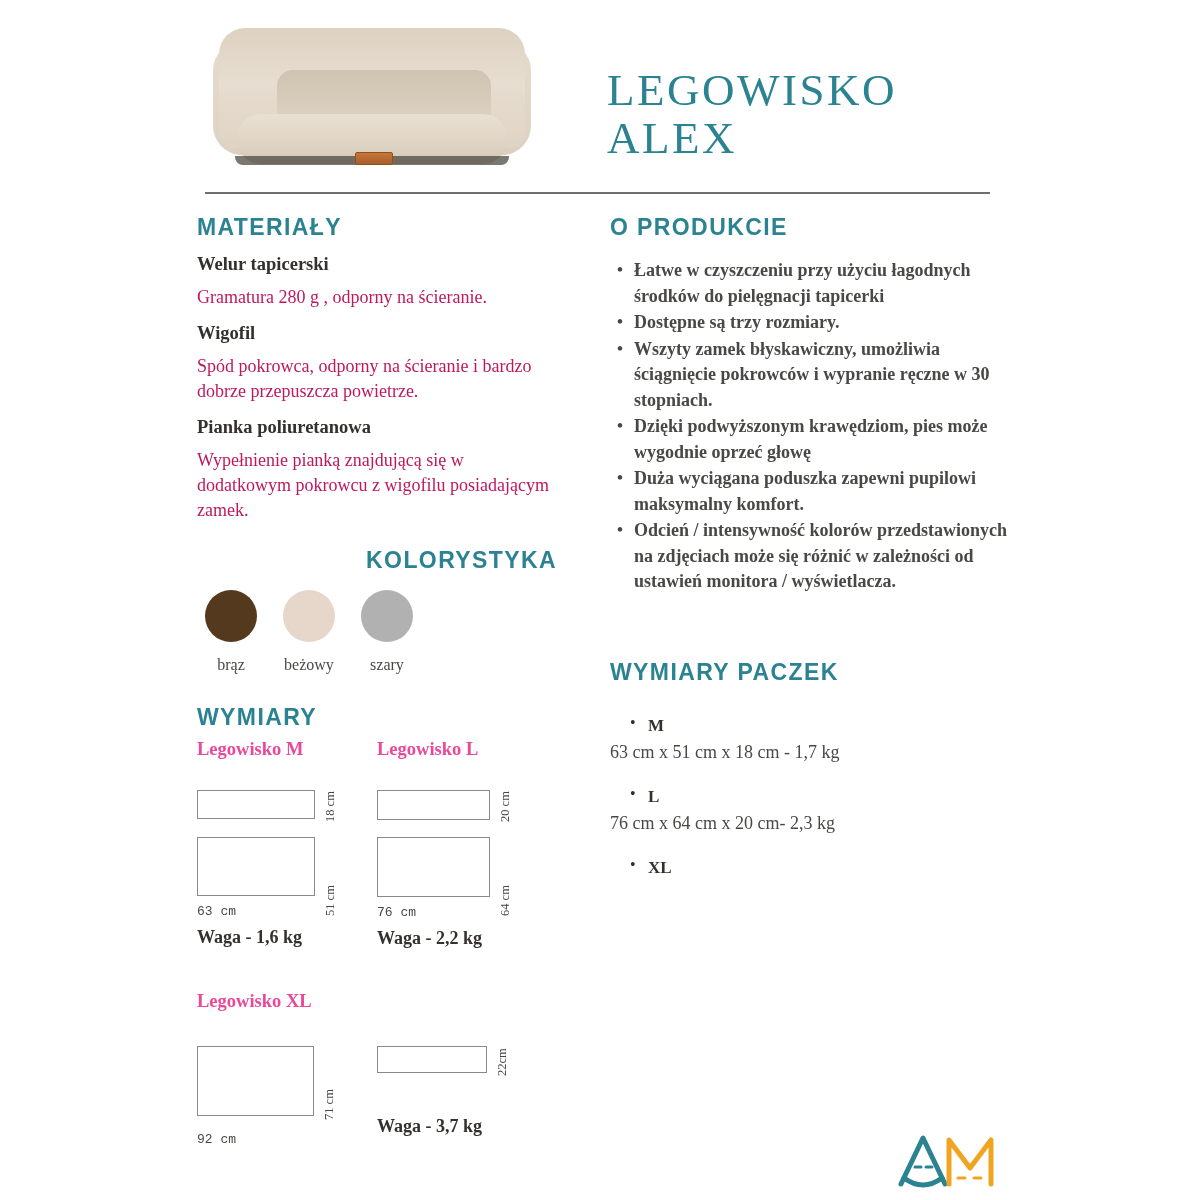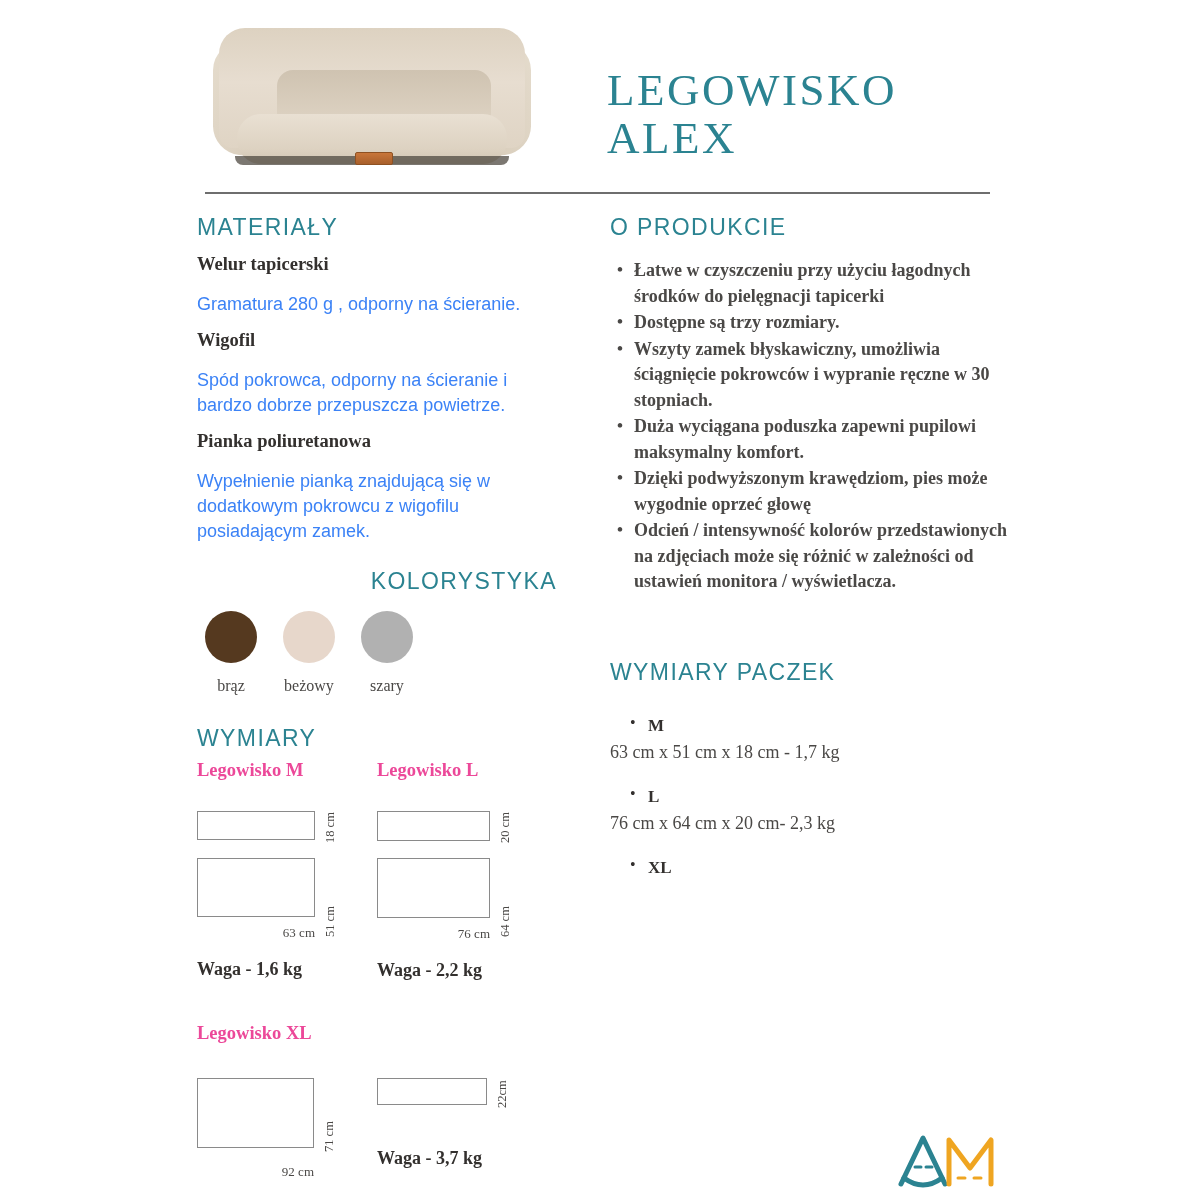--- a/index.html
+++ b/index.html
@@ -129,38 +129,38 @@
     left: 610px;
     top: 214px;
     width: 400px;
   }
 
   .section-head {
     font-family: "Liberation Sans", sans-serif;
     font-size: 23px;
     letter-spacing: 1.4px;
     color: #2b8391;
-    font-weight: 400;
+    font-weight: 700;
     margin-bottom: 8px;
   }
 
   .mat-name {
     font-family: "Liberation Serif", serif;
     font-weight: bold;
     font-size: 18.5px;
     color: #33302e;
     margin-top: 11px;
     line-height: 24px;
   }
   .mat-desc {
-    font-family: Liberation Sans, sans-serif;
+    font-family: Liberation Serif, serif;
     font-size: 18px;
-    color: #3b82f6;
+    color: #be185d;
     line-height: 25px;
-    margin-top: 16px;
+    margin-top: 9px;
   }
 
   
   .kol-head { margin-top: 24px; text-align: right; }
   .swatch-row {
     display: flex;
     gap: 26px;
     margin-top: 16px;
     padding-left: 8px;
   }
@@ -219,32 +219,32 @@
   .vlabel {
     position: absolute;
     font-family: "Liberation Serif", serif;
     font-size: 12.5px;
     color: #4a4846;
     white-space: nowrap;
     transform: rotate(-90deg);
     transform-origin: left top;
   }
   .hlabel {
-    font-family: Liberation Serif, serif;
+    font-family: Liberation Mono, monospace;
     font-size: 13px;
     color: #4a4846;
-    text-align: right;
+    text-align: left;
     margin-top: 8px;
   }
   .waga {
     font-family: "Liberation Serif", serif;
     font-weight: bold;
     font-size: 18px;
     color: #33302e;
-    margin-top: 18px;
+    margin-top: 8px;
   }
 
   
   .pkg-list { margin-top: 30px; }
   .pkg-item { margin-bottom: 24px; }
   .pkg-size {
     font-family: "Liberation Serif", serif;
     font-weight: bold;
     font-size: 17px;
     color: #33302e;
@@ -392,22 +392,22 @@
   </div>
 
   <div class="col-right">
 
     <div class="section-head">O PRODUKCIE</div>
 
     <ul class="bullets">
       <li>Łatwe w czyszczeniu przy użyciu łagodnych środków do pielęgnacji tapicerki</li>
       <li>Dostępne są trzy rozmiary.</li>
       <li>Wszyty zamek błyskawiczny, umożliwia ściągnięcie pokrowców i wypranie ręczne w 30 stopniach.</li>
+      <li>Dzięki podwyższonym krawędziom, pies może wygodnie oprzeć głowę</li>
       <li>Duża wyciągana poduszka zapewni pupilowi maksymalny komfort.</li>
-      <li>Dzięki podwyższonym krawędziom, pies może wygodnie oprzeć głowę</li>
       <li>Odcień / intensywność kolorów przedstawionych na zdjęciach może się różnić w zależności od ustawień monitora / wyświetlacza.</li>
     </ul>
 
     <div style="margin-top:64px;">
       <div class="section-head">WYMIARY PACZEK</div>
 
       <div class="pkg-list">
         <div class="pkg-item">
           <div class="pkg-size">M</div>
           <div class="pkg-dims">63 cm x 51 cm x 18 cm - 1,7 kg</div>

